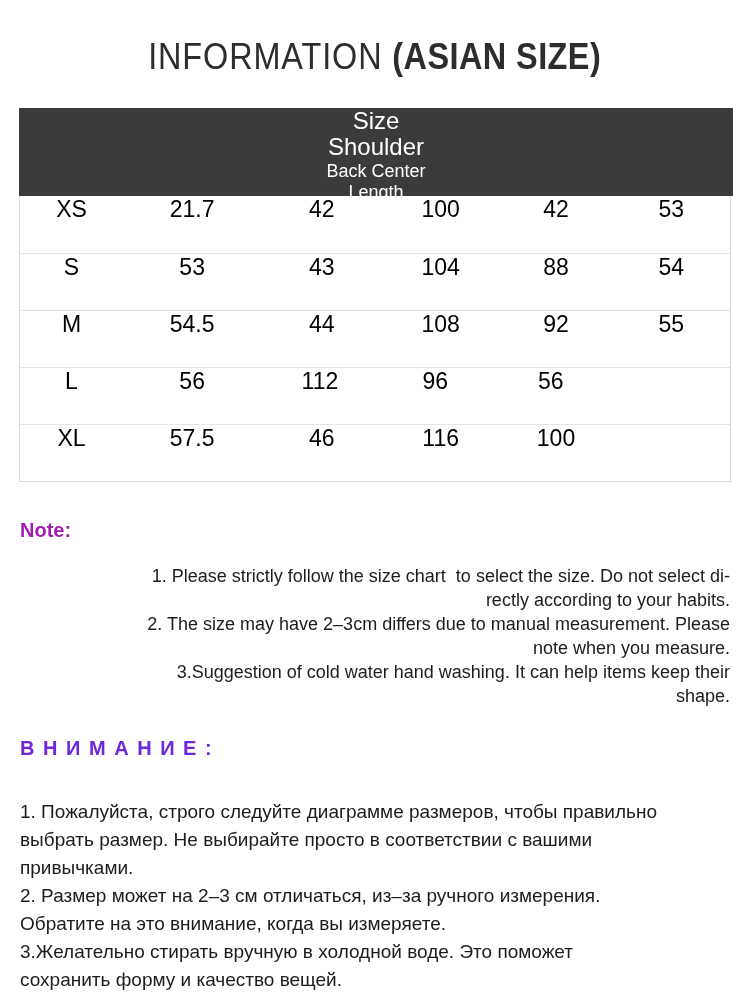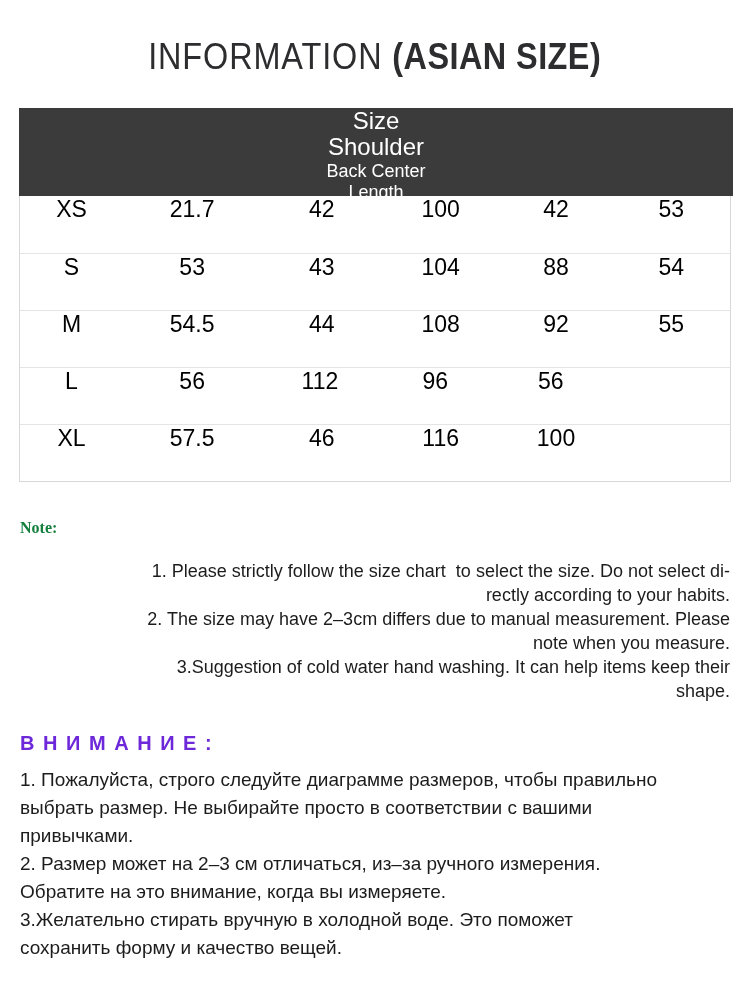--- a/index.html
+++ b/index.html
@@ -65,43 +65,42 @@
   .col-0 { width: 14.5%; }
   .col-1 { width: 19.5%; }
   .col-2 { width: 17%; }
   .col-3 { width: 16.5%; }
   .col-4 { width: 16%; }
   .col-5 { width: 16.5%; }
 
   
   .notes { margin: 37px 20px 0 20px; }
   .note-heading {
-    font-size: 16px;
+    font-size: 20px;
     font-weight: 700;
-    color: #15803d;
-    font-family: Liberation Serif, serif;
+    color: #a21caf;
   }
   .note-list { margin-top: 22px; }
   .note-list .line {
     font-size: 18px;
     line-height: 24px;
     color: #1c1c1c;
     white-space: pre;
     text-align: right;
   }
 
   .attention-heading {
     margin: 29px 20px 0 20px;
     font-size: 20px;
     font-weight: 700;
     letter-spacing: 1.5px;
     color: #6d28d9;
     white-space: pre;
   }
-  .ru-list { margin: 11px 20px 0 20px; }
+  .ru-list { margin: 38px 20px 0 20px; }
   .ru-list .line {
     font-size: 19px;
     line-height: 28px;
     color: #1c1c1c;
     white-space: pre;
   }
 </style>
 </head>
 <body>
 

